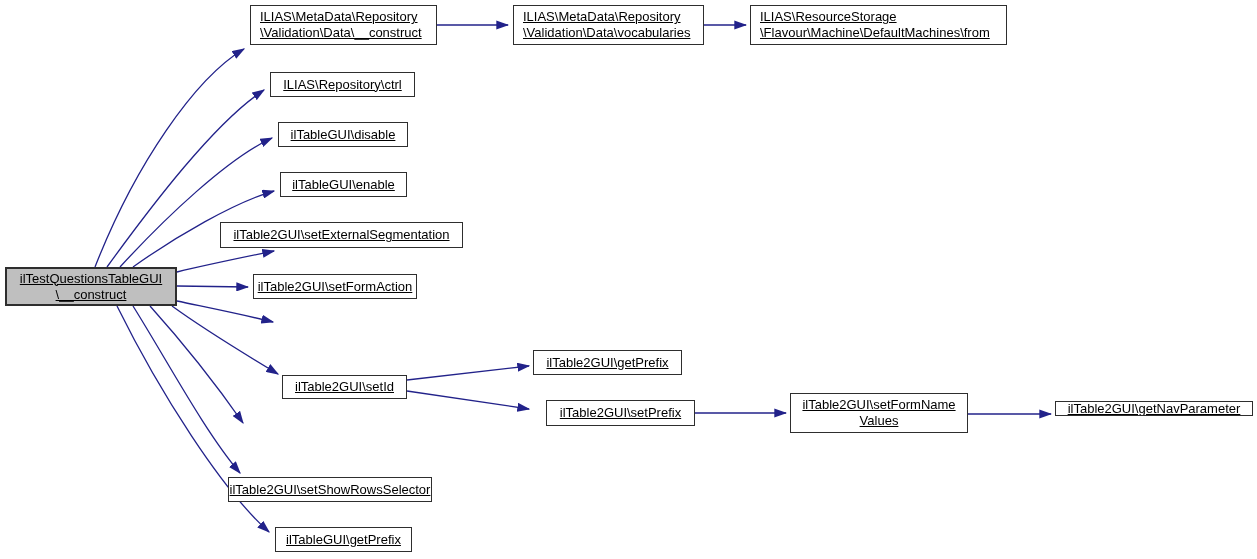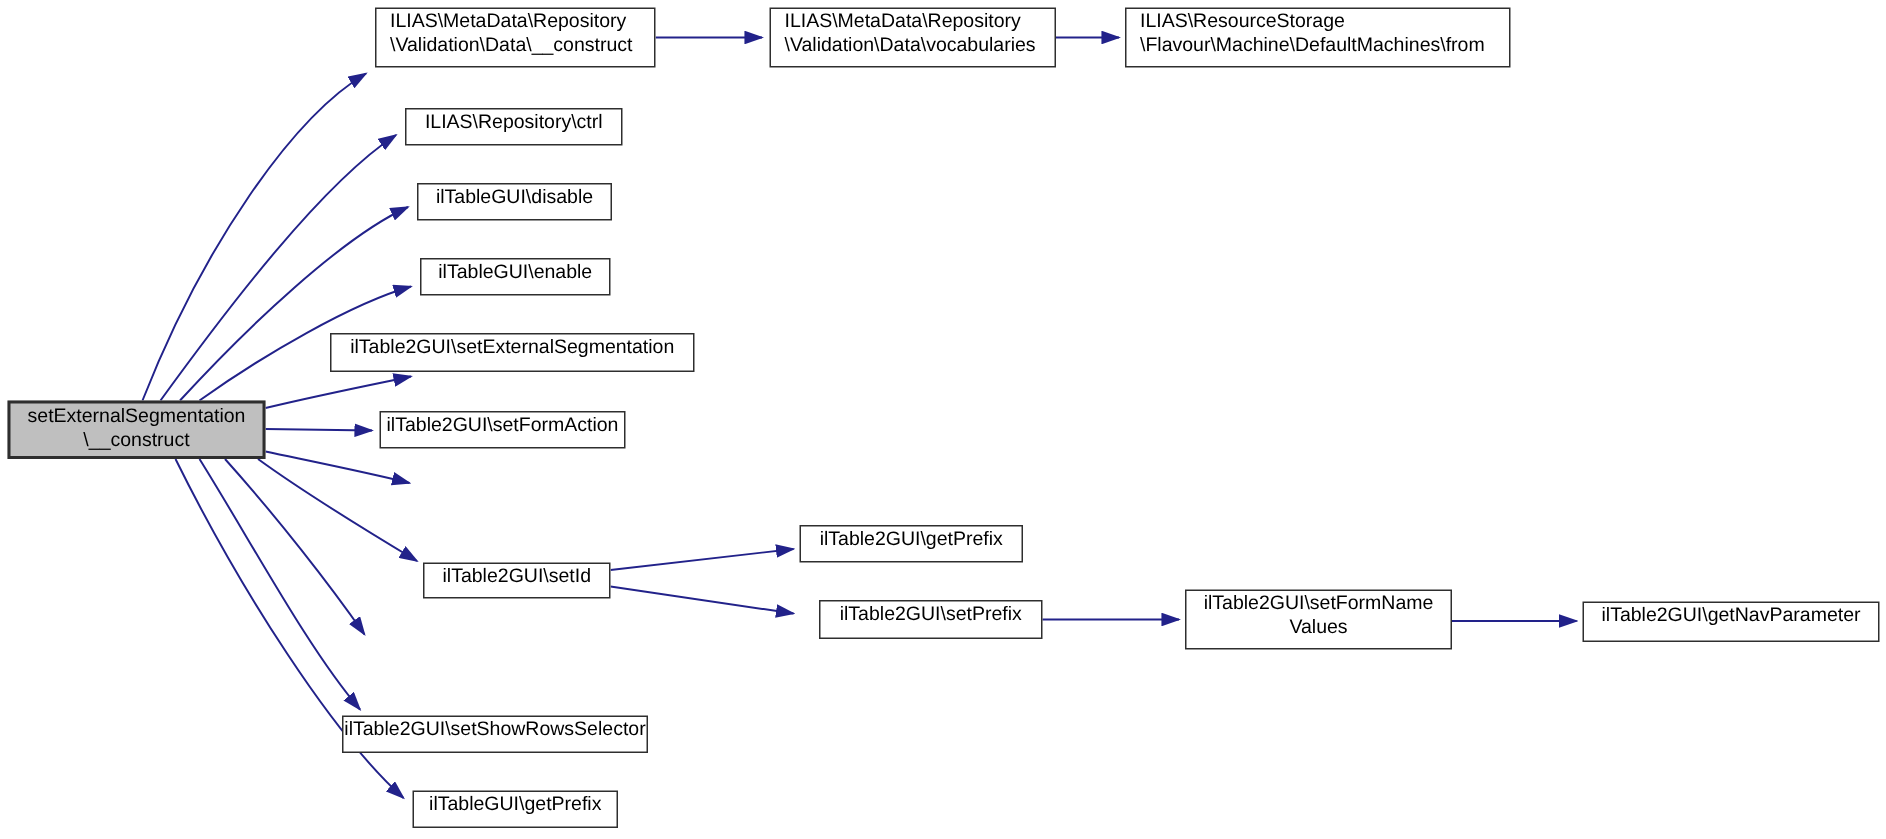--- a/index.html
+++ b/index.html
@@ -17,23 +17,23 @@
     font-family:"Liberation Sans",sans-serif;
     overflow:hidden;
   }
   .edges{position:absolute;left:0;top:0;width:1257px;height:559px;}
   .edge{fill:none;stroke:var(--edge-color);stroke-width:1.3px;}
   .arrowfill{fill:var(--edge-color);}
   .node{
     position:absolute;box-sizing:border-box;
     background:var(--node-fill);
     border:1px solid var(--node-border);
-    display:flex;flex-direction:column;
+    display:flex;flex-direction:column;justify-content:center;
     font-size:13px;line-height:16px;color:#000;
-    text-align:center;white-space:nowrap;overflow:hidden;
+    text-align:center;white-space:nowrap;overflow:hidden;text-decoration:underline;
   }
   .node.left-text{text-align:left;padding-left:9px;}
   .node.main{background:var(--highlight-fill);border-width:2px;}
 </style>
 </head>
 <body>
 
 <div class="canvas">
 
   <svg class="edges" viewBox="0 0 1257 559" xmlns="http://www.w3.org/2000/svg">
@@ -55,21 +55,21 @@
     <path class="edge" d="M117,306 C160,393 222,490 269,532" marker-end="url(#arrow)"></path>
     <path class="edge" d="M437,25 L508,25" marker-end="url(#arrow)"></path>
     <path class="edge" d="M704,25 L746,25" marker-end="url(#arrow)"></path>
     <path class="edge" d="M407,380 L529,366" marker-end="url(#arrow)"></path>
     <path class="edge" d="M407,391 L529,409" marker-end="url(#arrow)"></path>
     <path class="edge" d="M682,413 L786,413" marker-end="url(#arrow)"></path>
     <path class="edge" d="M968,414 L1051,414" marker-end="url(#arrow)"></path>
   </svg>
 
   <div class="node main" style="left:5px;top:267px;width:172px;height:39px">
-    <span>setExternalSegmentation</span>
+    <span>ilTestQuestionsTableGUI</span>
     <span>\__construct</span>
   </div>
 
   <div class="node left-text" style="left:250px;top:5px;width:187px;height:40px">
     <span>ILIAS\MetaData\Repository</span>
     <span>\Validation\Data\__construct</span>
   </div>
 
   <div class="node left-text" style="left:513px;top:5px;width:191px;height:40px">
     <span>ILIAS\MetaData\Repository</span>
@@ -121,17 +121,17 @@
 
   <div class="node" style="left:546px;top:400px;width:149px;height:26px">
     <span>ilTable2GUI\setPrefix</span>
   </div>
 
   <div class="node" style="left:790px;top:393px;width:178px;height:40px">
     <span>ilTable2GUI\setFormName</span>
     <span>Values</span>
   </div>
 
-  <div class="node" style="left:1055px;top:401px;width:198px;height:27px">
+  <div class="node" style="left:1055px;top:401px;width:198px;height:15px">
     <span>ilTable2GUI\getNavParameter</span>
   </div>
 
 </div>
 
 </body></html>

